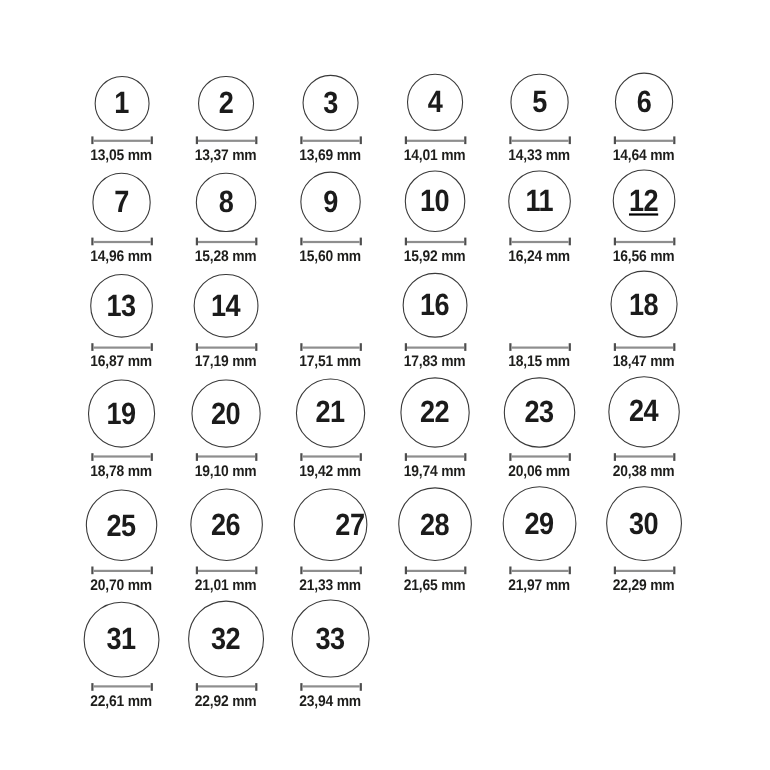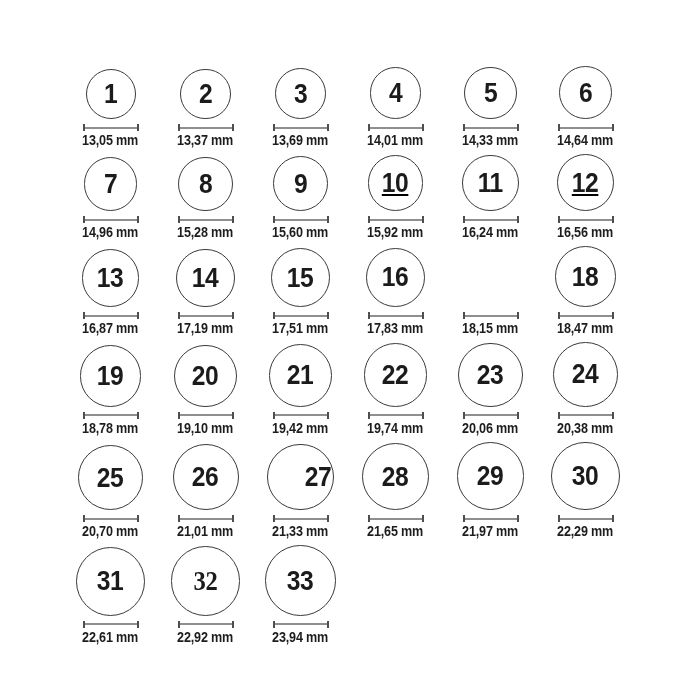--- a/index.html
+++ b/index.html
@@ -164,21 +164,21 @@
         <div class="cell">
           <div class="circle" style="width: 55.12px; height: 55.12px;">
             <span class="num">9</span>
           </div>
           <div class="dimline">
             <div class="dimbar"></div>
           </div>
           <div class="mm">15,60 mm</div>
         </div>
         <div class="cell">
-          <div class="circle" style="width: 55.76px; height: 55.76px; text-decoration: underline;">
+          <div class="circle" style="width: 55.76px; height: 55.76px;">
             <span class="num">10</span>
           </div>
           <div class="dimline">
             <div class="dimbar"></div>
           </div>
           <div class="mm">15,92 mm</div>
         </div>
         <div class="cell">
           <div class="circle" style="width: 56.4px; height: 56.4px;">
             <span class="num">11</span>
@@ -211,23 +211,20 @@
         <div class="cell">
           <div class="circle" style="width: 58.32px; height: 58.32px;">
             <span class="num">14</span>
           </div>
           <div class="dimline">
             <div class="dimbar"></div>
           </div>
           <div class="mm">17,19 mm</div>
         </div>
         <div class="cell">
-          <div class="circle" style="width: 58.96px; height: 58.96px;">
-            <span class="num">15</span>
-          </div>
           <div class="dimline">
             <div class="dimbar"></div>
           </div>
           <div class="mm">17,51 mm</div>
         </div>
         <div class="cell">
           <div class="circle" style="width: 59.6px; height: 59.6px;">
             <span class="num">16</span>
           </div>
           <div class="dimline">
@@ -367,21 +364,21 @@
         <div class="cell">
           <div class="circle" style="width: 69.2px; height: 69.2px;">
             <span class="num">31</span>
           </div>
           <div class="dimline">
             <div class="dimbar"></div>
           </div>
           <div class="mm">22,61 mm</div>
         </div>
         <div class="cell">
-          <div class="circle" style="width: 69.84px; height: 69.84px; font-family: Liberation Serif, serif;">
+          <div class="circle" style="width: 69.84px; height: 69.84px;">
             <span class="num">32</span>
           </div>
           <div class="dimline">
             <div class="dimbar"></div>
           </div>
           <div class="mm">22,92 mm</div>
         </div>
         <div class="cell">
           <div class="circle" style="width: 70.48px; height: 70.48px;">
             <span class="num">33</span>

